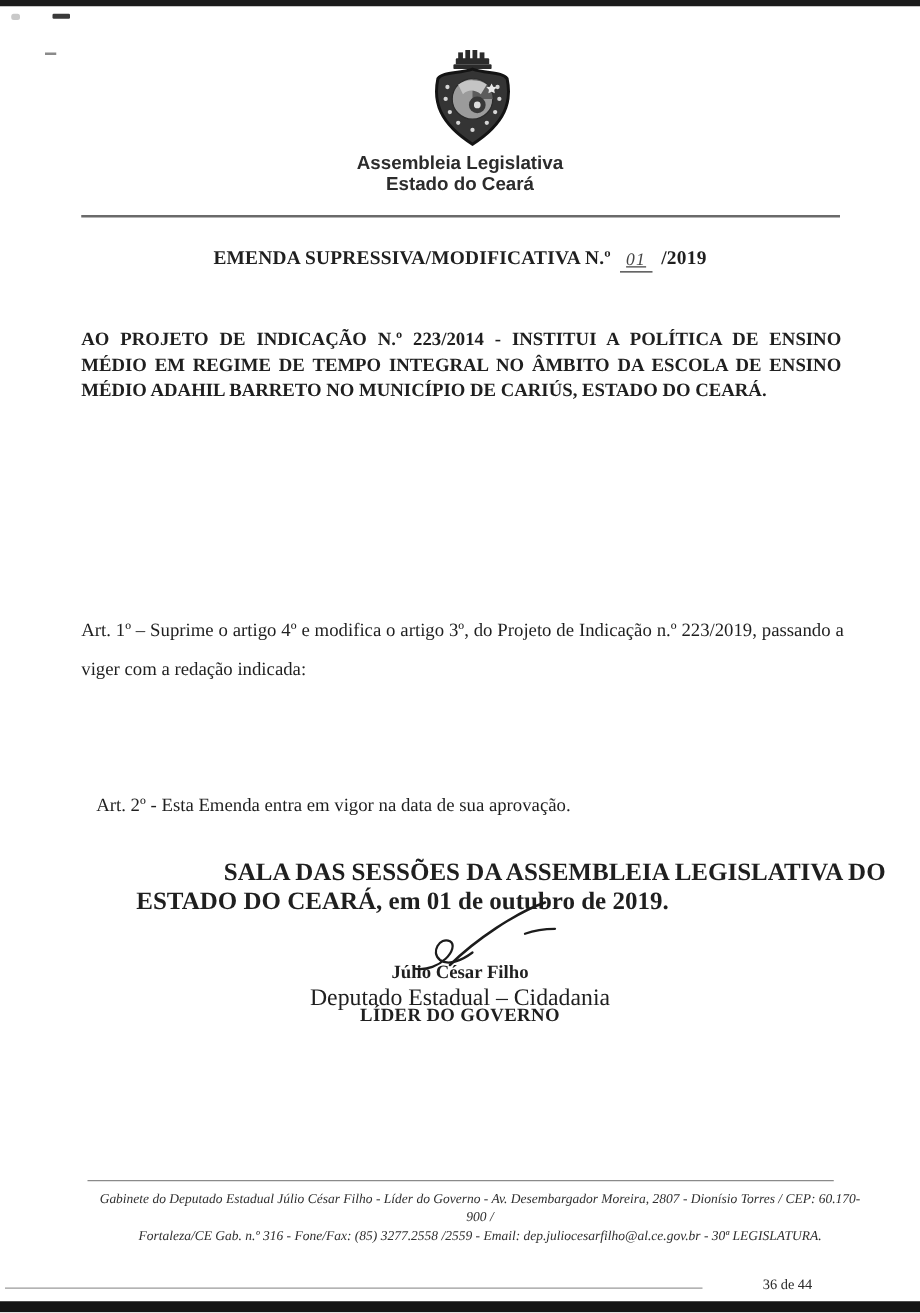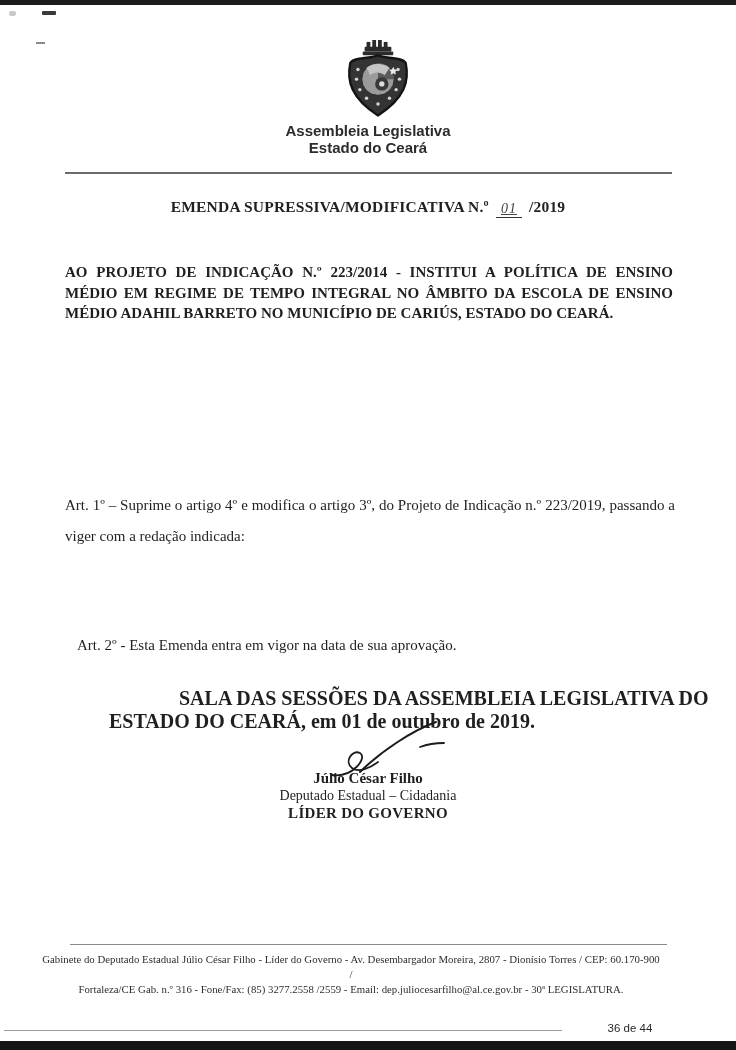--- a/index.html
+++ b/index.html
@@ -54,31 +54,31 @@
             font-size:15px;line-height:20.5px;text-align:justify;}
   .article3 .quote-text{font-weight:bold;}
   .article2{position:absolute;left:77px;top:637px;width:610px;font-size:15px;}
   .closing{position:absolute;left:65px;top:687px;width:608px;
            font-weight:bold;font-size:20px;line-height:23px;text-indent:70px;margin-left:44px;}
 
   
   .sig-scribble{position:absolute;left:308px;top:718px;width:165px;height:62px;}
   .sig-name{position:absolute;left:0;top:770px;width:736px;text-align:center;
             font-weight:bold;font-size:15px;}
-  .sig-role{position:absolute;left:0;top:788px;width:736px;text-align:center;font-size:14px;}
+  .sig-role{position:absolute;left:0;top:788px;width:736px;text-align:center;font-size:19px;}
   .sig-title{position:absolute;left:0;top:805px;width:736px;text-align:center;
              font-weight:bold;font-size:15px;letter-spacing:.3px;}
 
   
   .footer-rule{position:absolute;left:70px;top:944px;width:597px;height:1px;background:#8a8a8a;}
-  .footer-text{position:absolute;left:41px;top:952px;width:620px;text-align:center;
-               font-size:10.8px;line-height:15px;color:#2e2e2e;}
+  .footer-text{position:absolute;left:74px;top:952px;width:620px;text-align:center;
+               font-style:italic;font-size:10.8px;line-height:15px;color:#2e2e2e;}
   .bottom-rule{position:absolute;left:4px;top:1030px;width:558px;height:1px;background:#9a9a9a;}
   .page-number{position:absolute;left:560px;top:1022px;width:140px;text-align:center;
-               font-family:Liberation Sans, sans-serif;font-size:11.5px;color:#2a2a2a;}
+               font-family:Liberation Serif, serif;font-size:11.5px;color:#2a2a2a;}
 </style>
 </head>
 <body>
 
 <div class="page">
 
   <div class="top-bar"></div>
   <div class="mark-a"></div>
   <div class="mark-b"></div>
   <div class="mark-c"></div>

